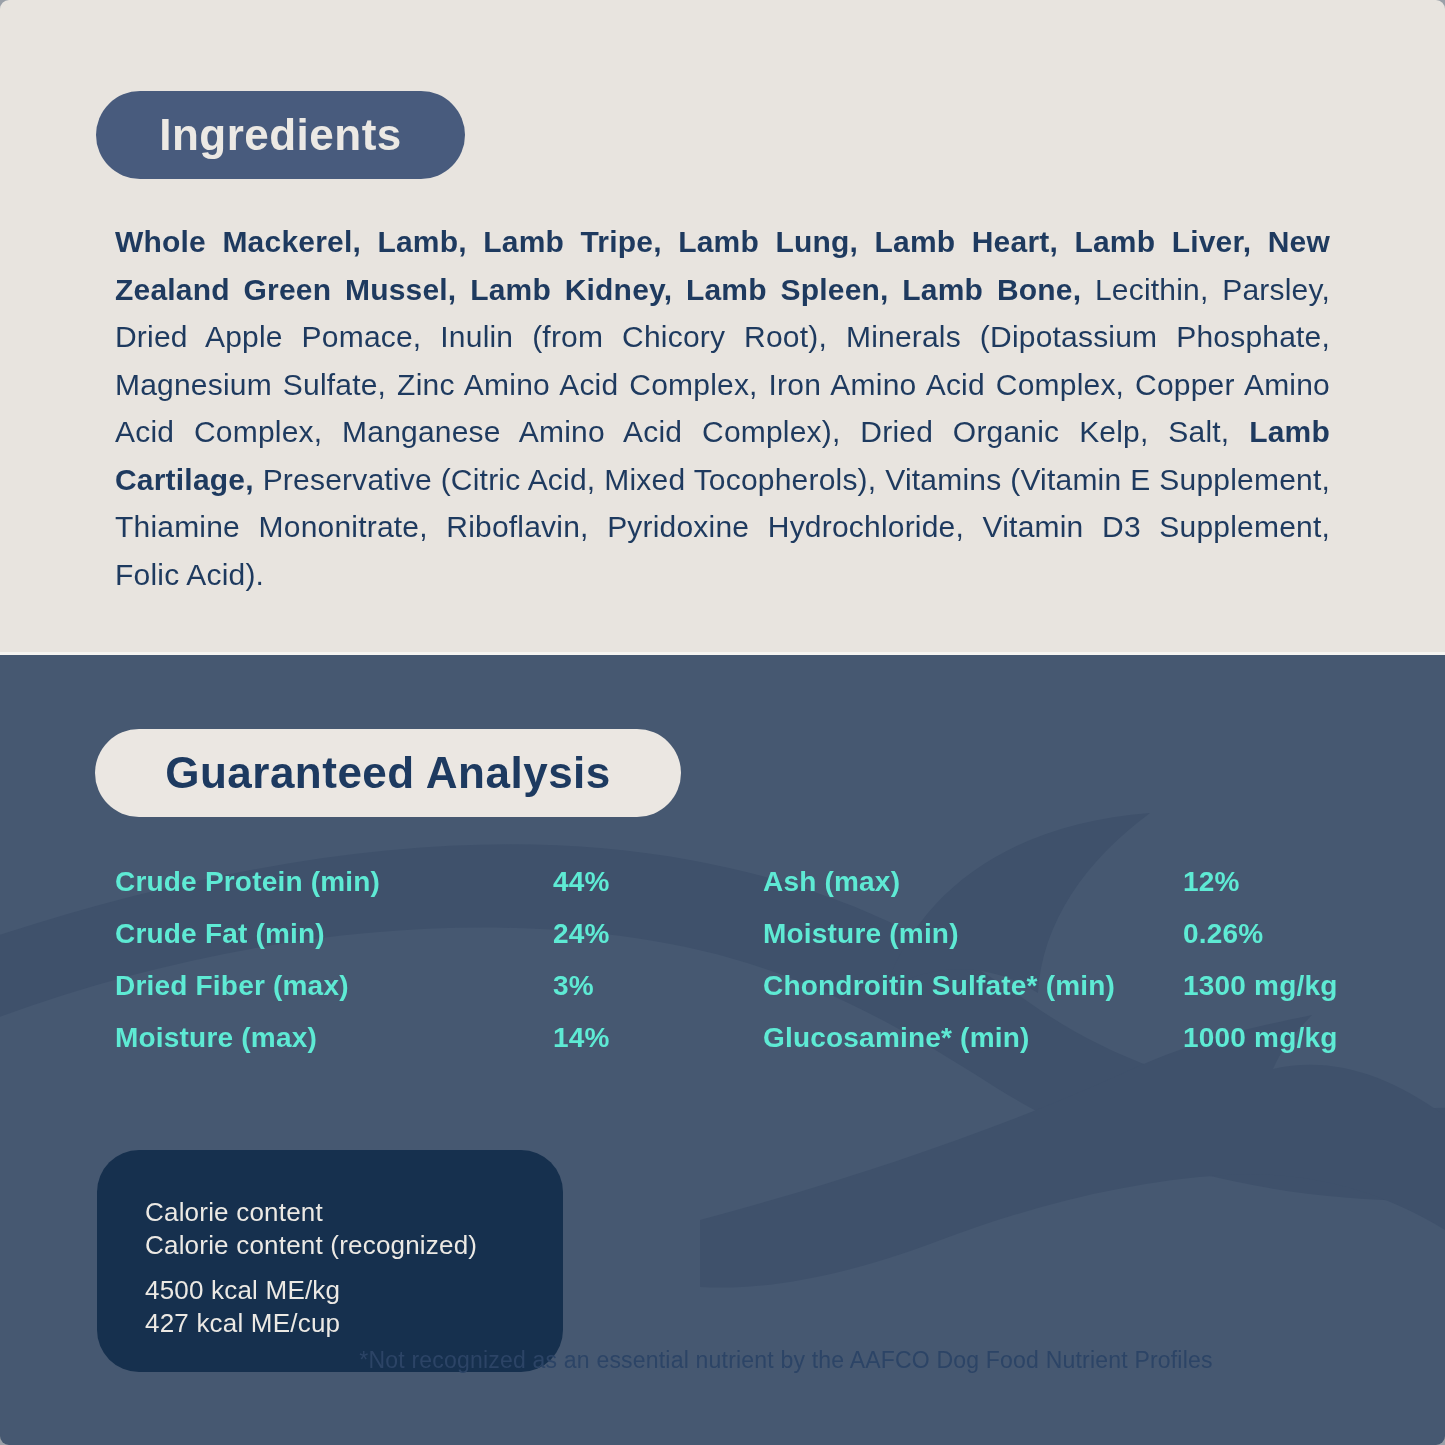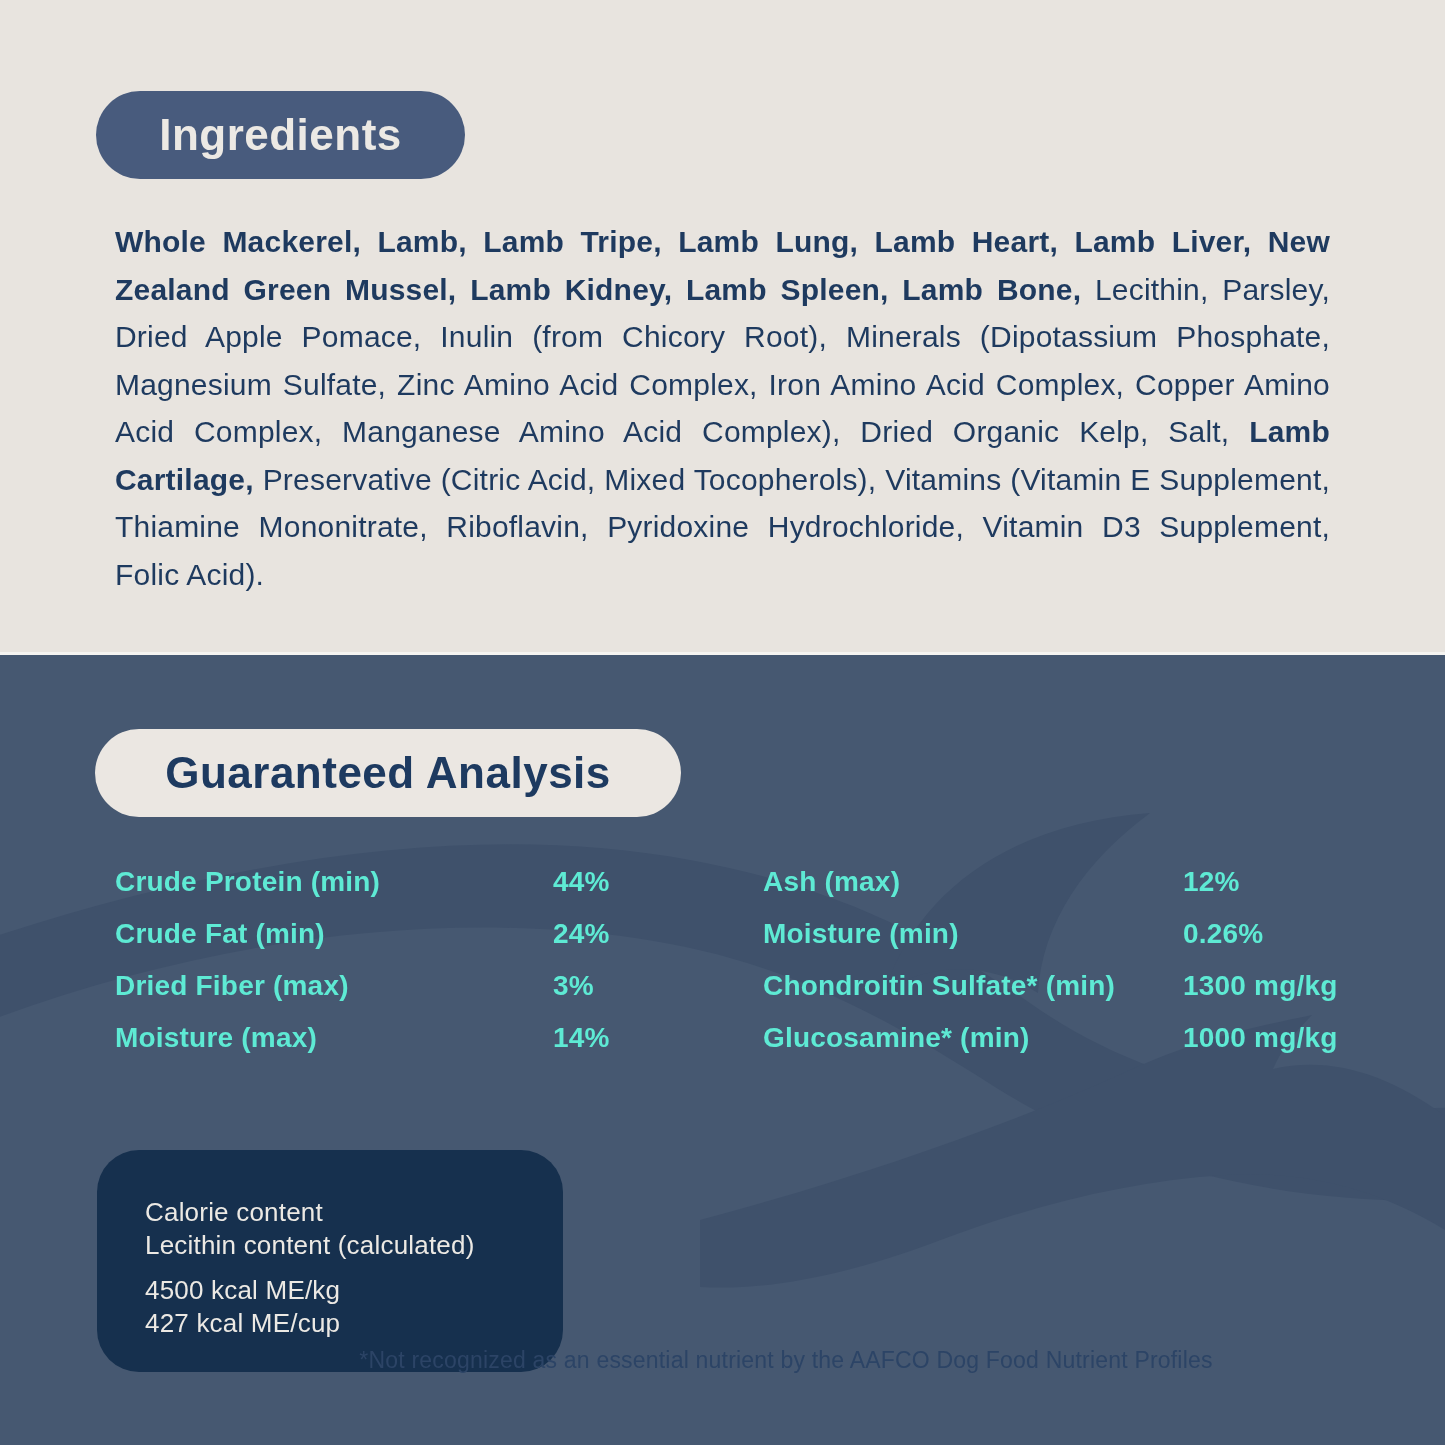--- a/index.html
+++ b/index.html
@@ -1,18 +1,19 @@
 <!DOCTYPE html>
 <html><head>
 <meta charset="utf-8">
 <style>
   html,body{margin:0;padding:0;background:#9aa0a8;}
   .page{
     position:relative;width:1445px;height:1445px;overflow:hidden;
     font-family:"Liberation Sans","DejaVu Sans",sans-serif;
+    border-radius:9px;
     -webkit-font-smoothing:antialiased;
   }
   
   .section-top{position:absolute;left:0;top:0;width:1445px;height:652px;background:#e8e4df;}
   .section-divider{position:absolute;left:0;top:652px;width:1445px;height:3px;background:#f5f4f1;}
   
   .section-bottom{position:absolute;left:0;top:655px;width:1445px;height:790px;background:#465871;}
   .swoosh-svg{position:absolute;left:0;top:0;width:1445px;height:790px;display:block;}
 
   
@@ -117,21 +118,21 @@
       </div>
       <div class="ga-row">
         <span class="ga-label">Glucosamine* (min)</span>
         <span class="ga-value">1000 mg/kg</span>
       </div>
     </div>
 
     <div class="calorie-box">
       <div class="cal-group-1">
         <div class="cal-line">Calorie content</div>
-        <div class="cal-line">Lecithin content (calculated)</div>
+        <div class="cal-line">Calorie content (recognized)</div>
       </div>
       <div class="cal-group-2">
         <div class="cal-line">4500 kcal ME/kg</div>
         <div class="cal-line">427 kcal ME/cup</div>
       </div>
     </div>
 
     <div class="footnote">*Not recognized as an essential nutrient by the AAFCO Dog Food Nutrient Profiles</div>
 
   </div>

